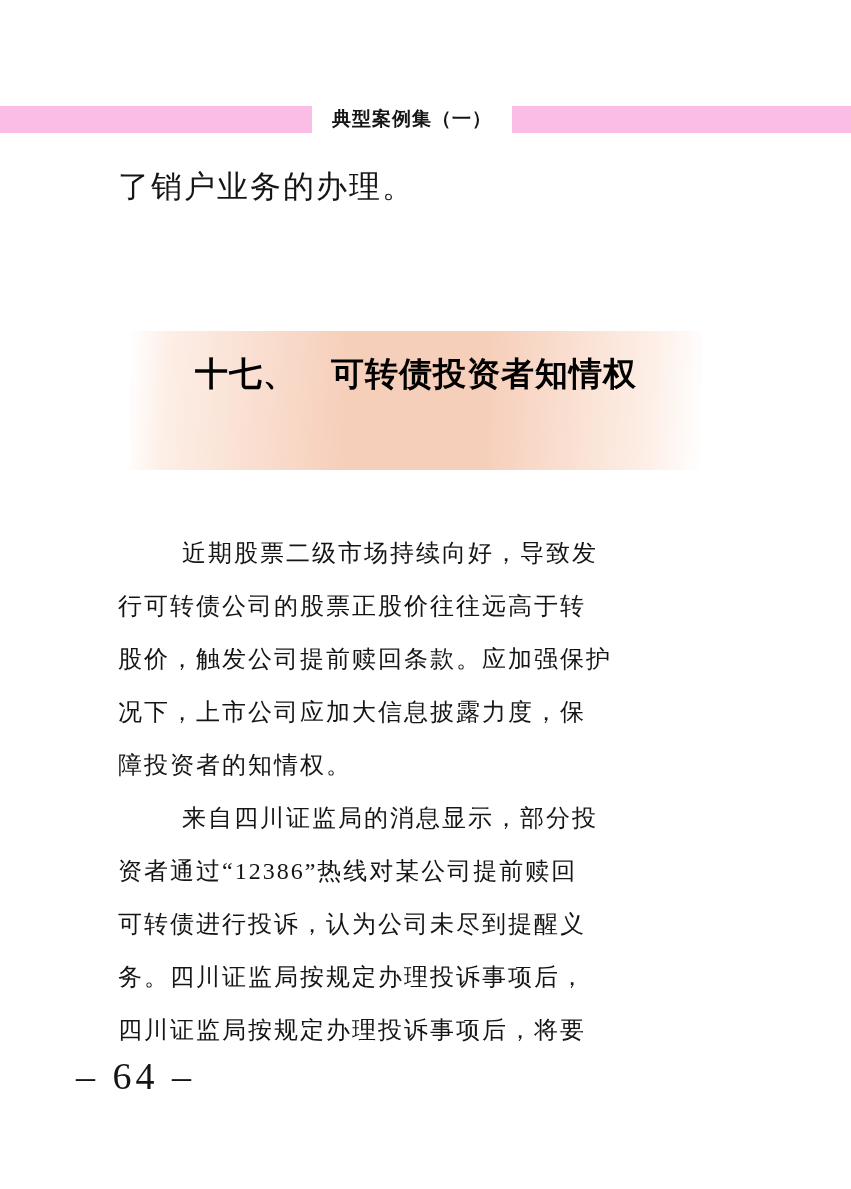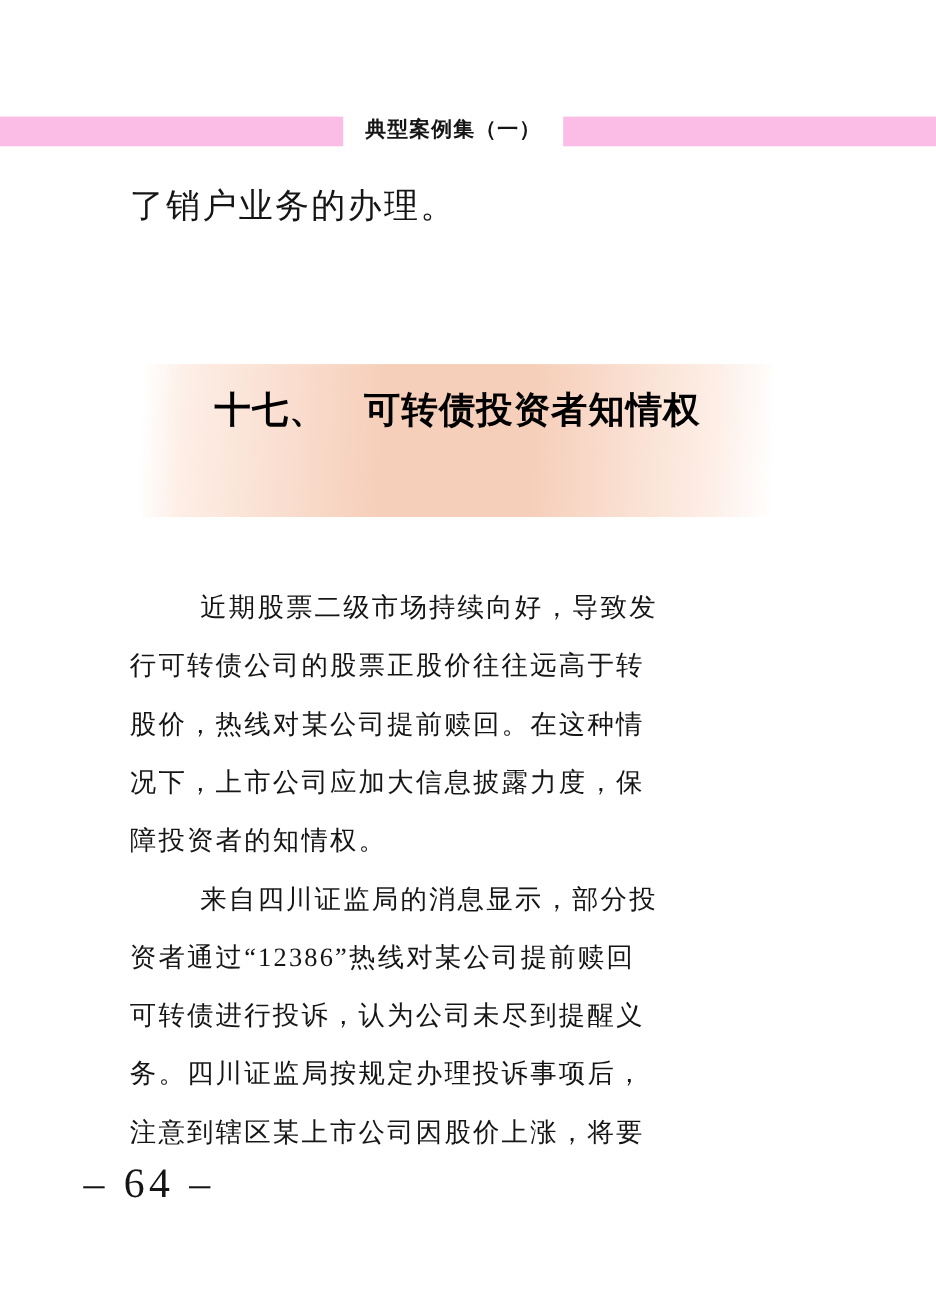--- a/index.html
+++ b/index.html
@@ -66,28 +66,28 @@
 
   <div class="intro-line l1">了销户业务的办理。</div>
 
   <div class="section-block">
     <div class="section-line l1">十七、　可转债投资者知情权</div>
   </div>
 
   <div>
     <div class="body-line indent" style="top:527px">近期股票二级市场持续向好，导致发</div>
     <div class="body-line" style="top:580px">行可转债公司的股票正股价往往远高于转</div>
-    <div class="body-line" style="top:633px">股价，热线对某公司提前赎回。在这种情</div>
+    <div class="body-line" style="top:633px">股价，触发公司提前赎回条款。应加强保护</div>
     <div class="body-line" style="top:686px">况下，上市公司应加大信息披露力度，保</div>
     <div class="body-line" style="top:739px">障投资者的知情权。</div>
   </div>
 
   <div>
     <div class="body-line indent" style="top:792px">来自四川证监局的消息显示，部分投</div>
     <div class="body-line" style="top:845px">资者通过“12386”热线对某公司提前赎回</div>
     <div class="body-line" style="top:898px">可转债进行投诉，认为公司未尽到提醒义</div>
     <div class="body-line" style="top:951px">务。四川证监局按规定办理投诉事项后，</div>
-    <div class="body-line" style="top:1004px">注意到辖区某上市公司因股价上涨，将要</div>
+    <div class="body-line" style="top:1004px">四川证监局按规定办理投诉事项后，将要</div>
   </div>
 
   <div class="page-number">– 64 –</div>
 
 </div>
 
 </body></html>

